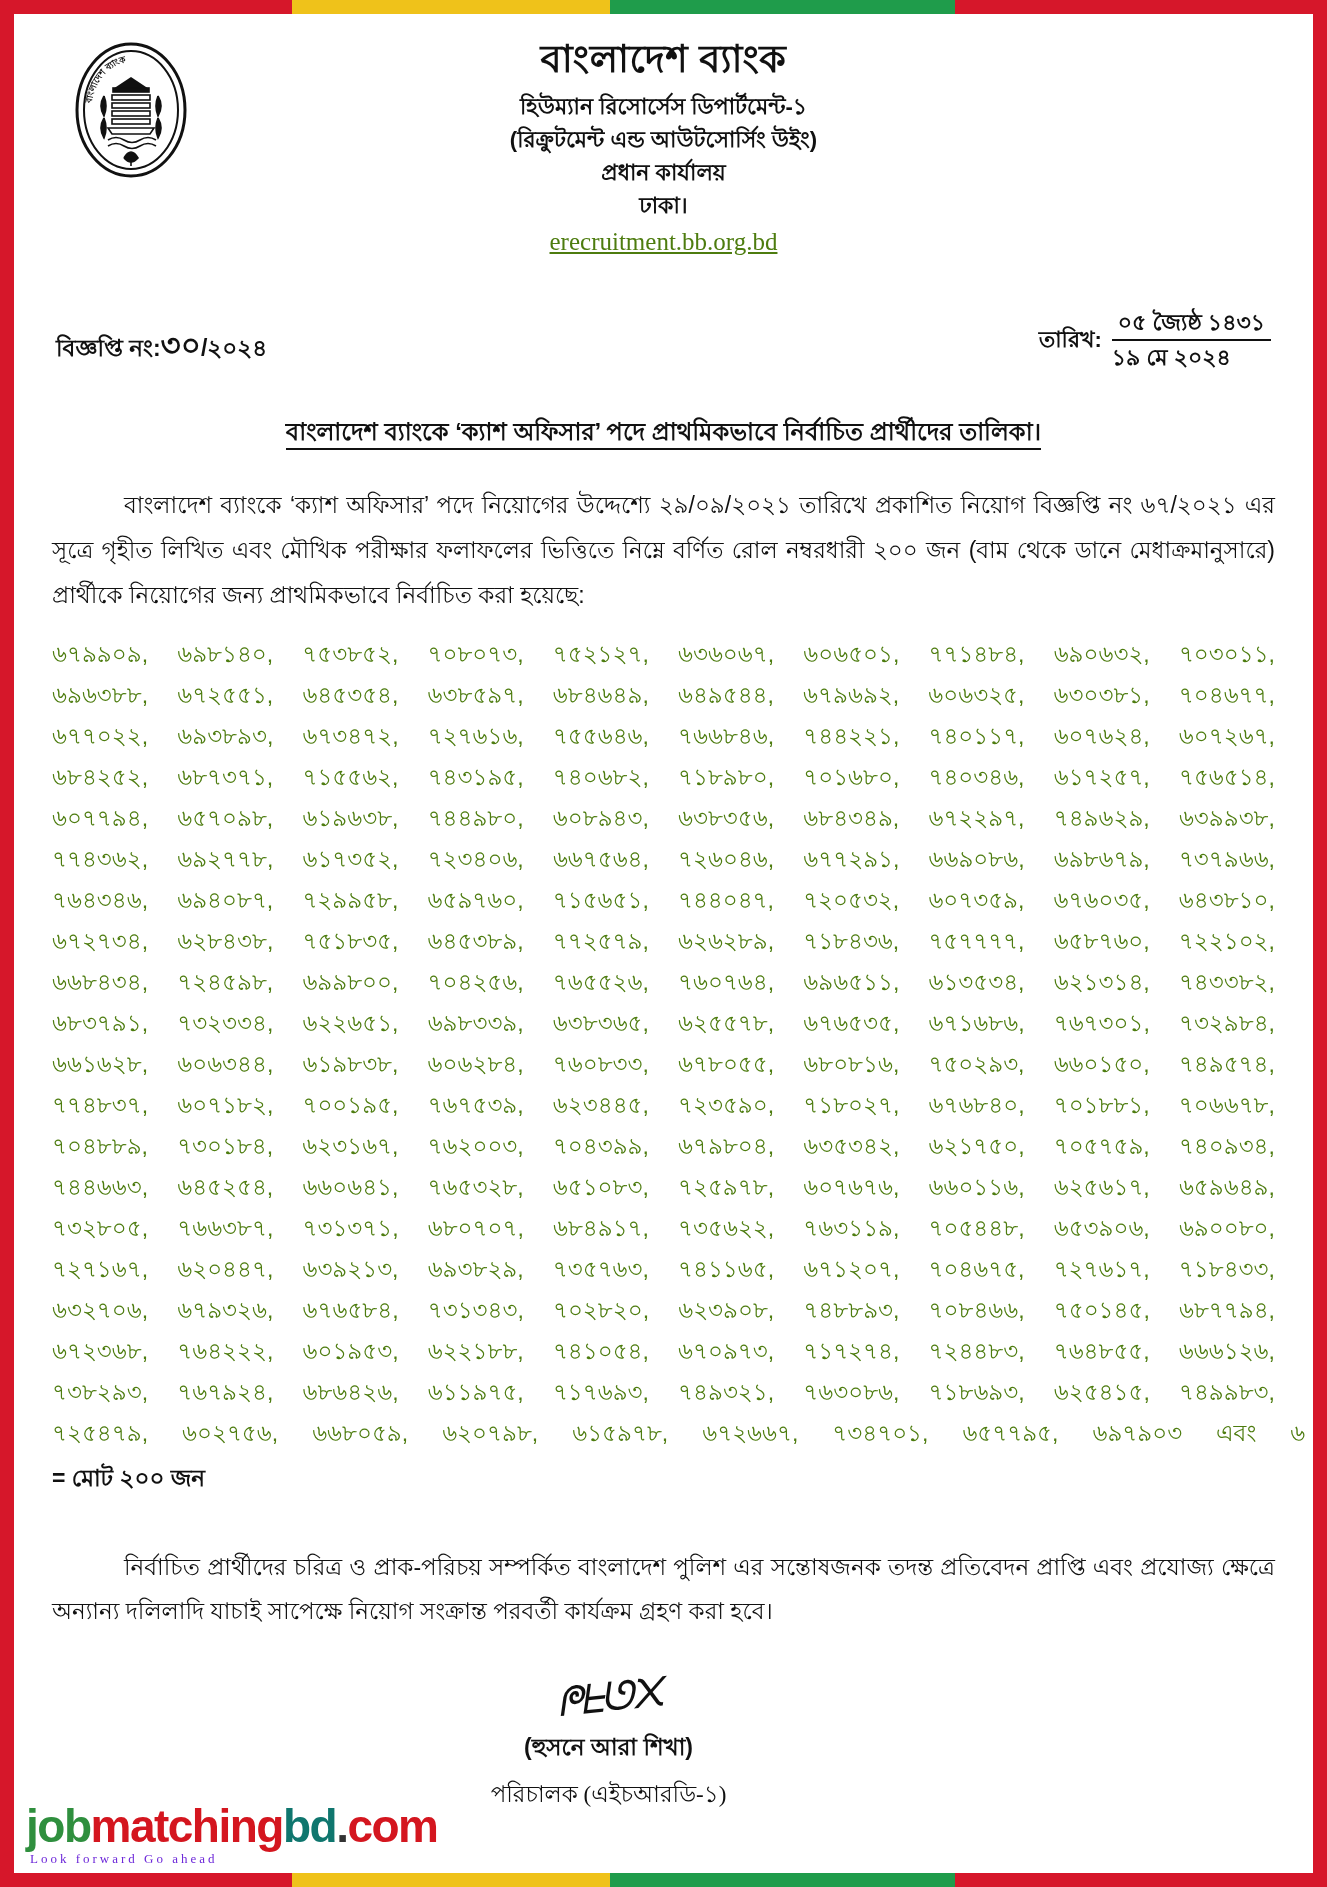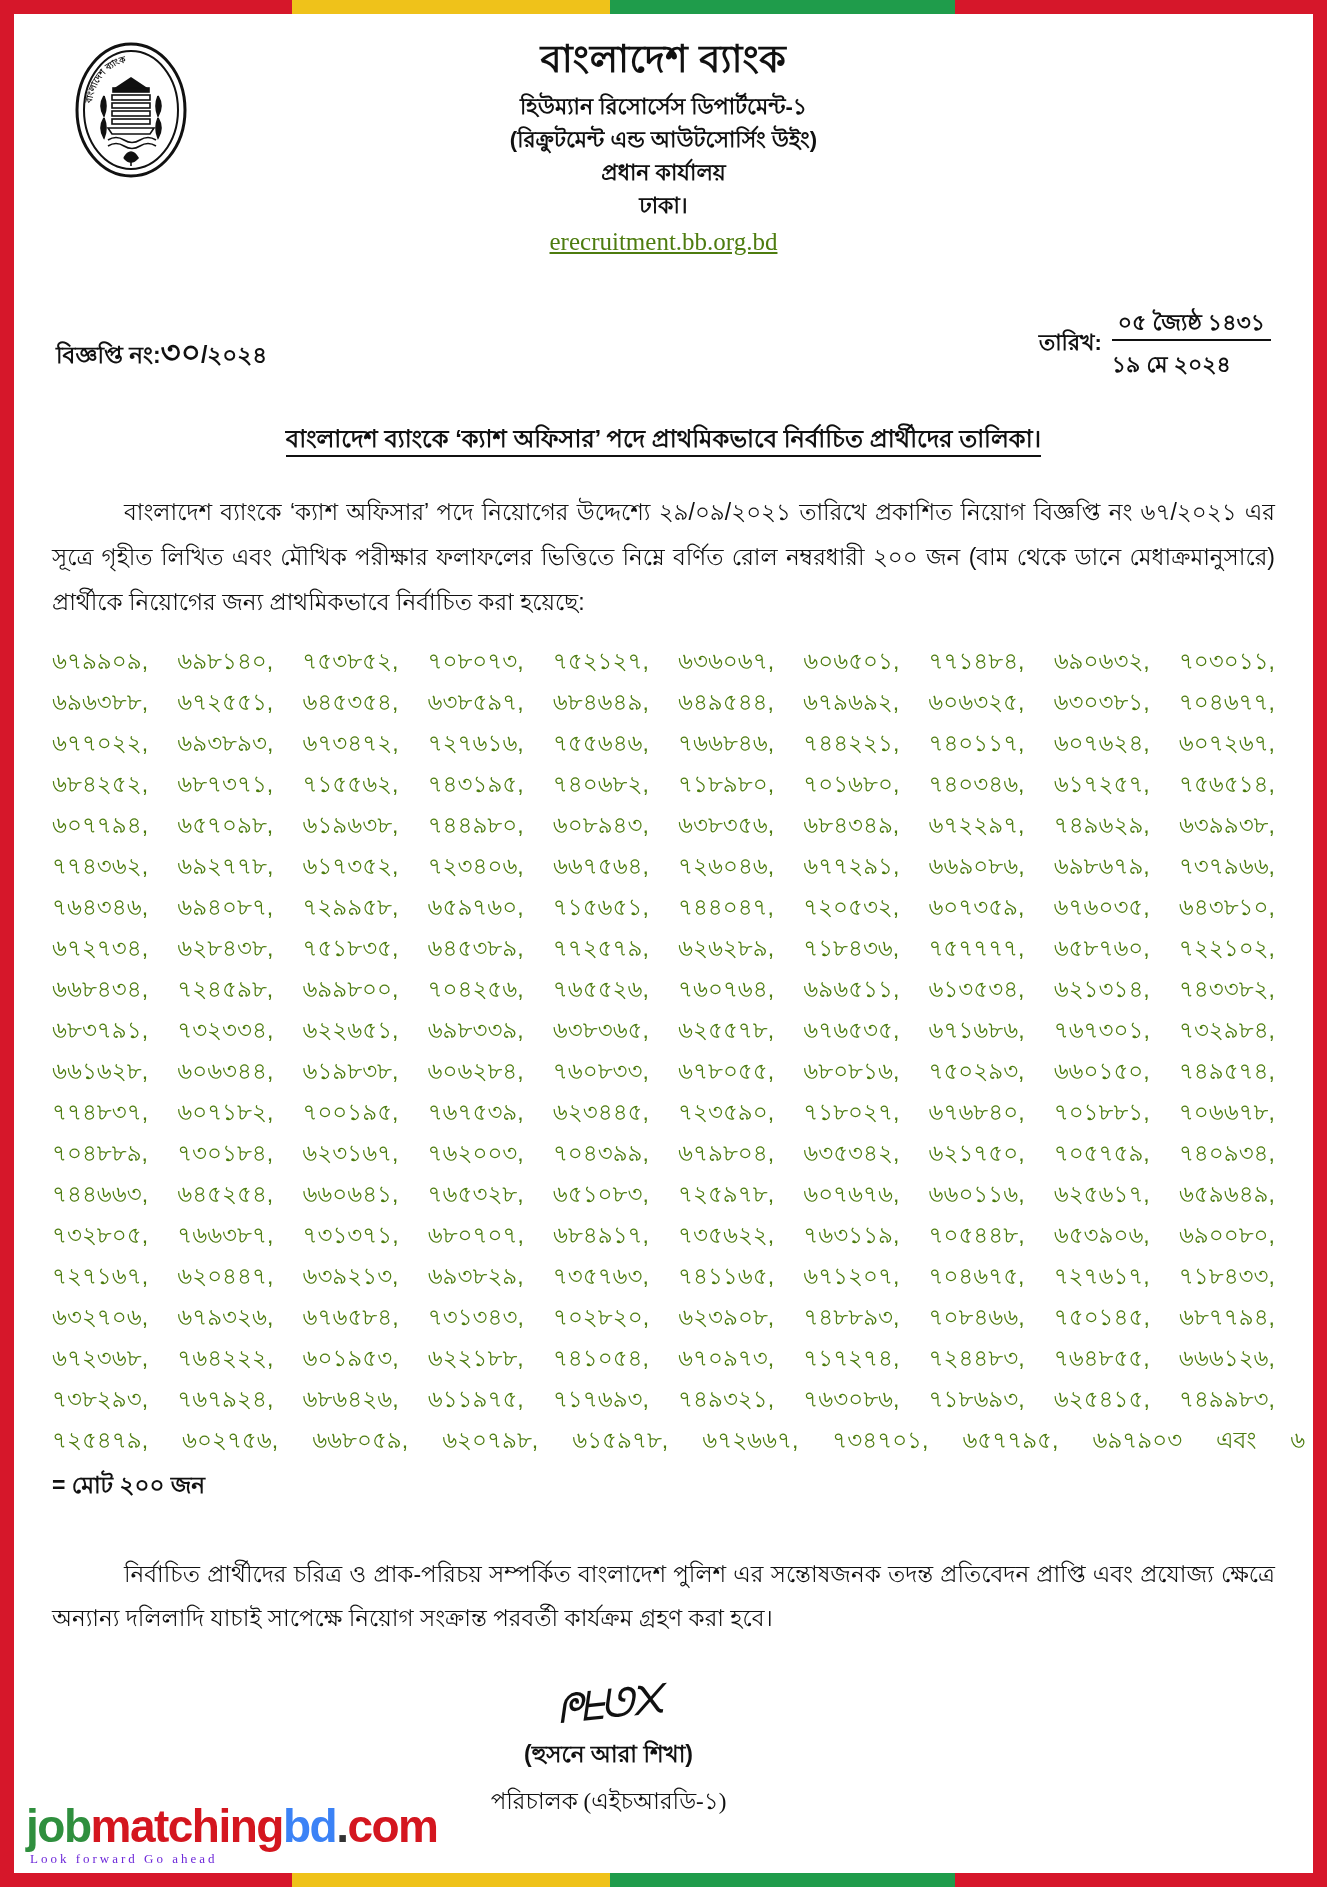--- a/index.html
+++ b/index.html
@@ -81,21 +81,21 @@
     white-space:nowrap;
   }
   .ref .big{font-size:31px;}
   .datewrap{
     display:flex;align-items:center;gap:10px;
     font-family:"Liberation Sans", sans-serif;
     font-weight:bold;font-size:22px;color:#111;
   }
   .datestack{line-height:1.35;}
   .datestack .top{padding:0 6px 2px 6px;border-bottom:2px solid #111;display:block;}
-  .datestack .bot{padding-top:9px;display:block;}
+  .datestack .bot{padding-top:2px;display:block;}
 
   
   .doc-title{
     text-align:center;
     font-family:"Liberation Sans", sans-serif;
     font-weight:bold;
     font-size:24px;
     color:#111;
     margin-top:40px;
   }
@@ -191,21 +191,21 @@
     user-select:none;
   }
   .wm-main{
     font-family:"Liberation Sans", sans-serif;
     font-weight:bold;
     font-size:46px;
     letter-spacing:-1.5px;
   }
   .wm-job{color:#2f8f3e;}
   .wm-matching{color:#d4161f;}
-  .wm-bd{color:#3b82f6;}
+  .wm-bd{color:#0f766e;}
   .wm-dot{color:#333;}
   .wm-com{color:#d4161f;}
   .wm-sub{
     font-family:"Liberation Serif", serif;
     font-size:13px;
     color:#6d28d9;
     letter-spacing:3px;
     margin-top:3px;
     padding-left:4px;
   }

